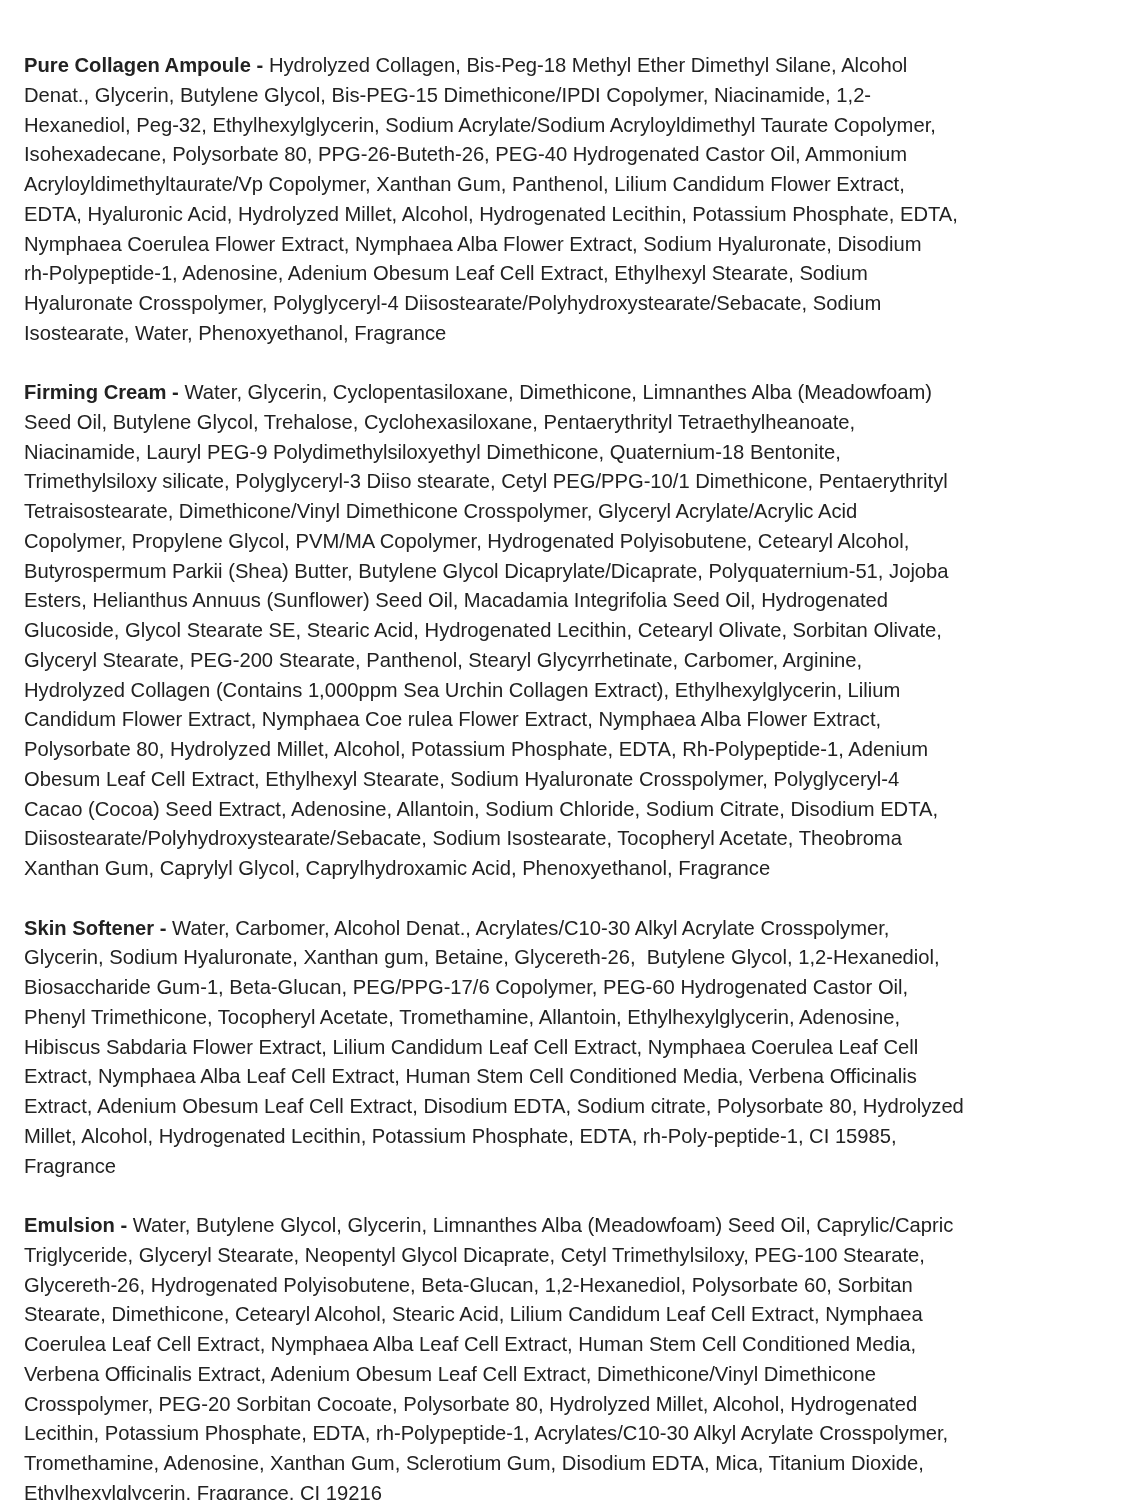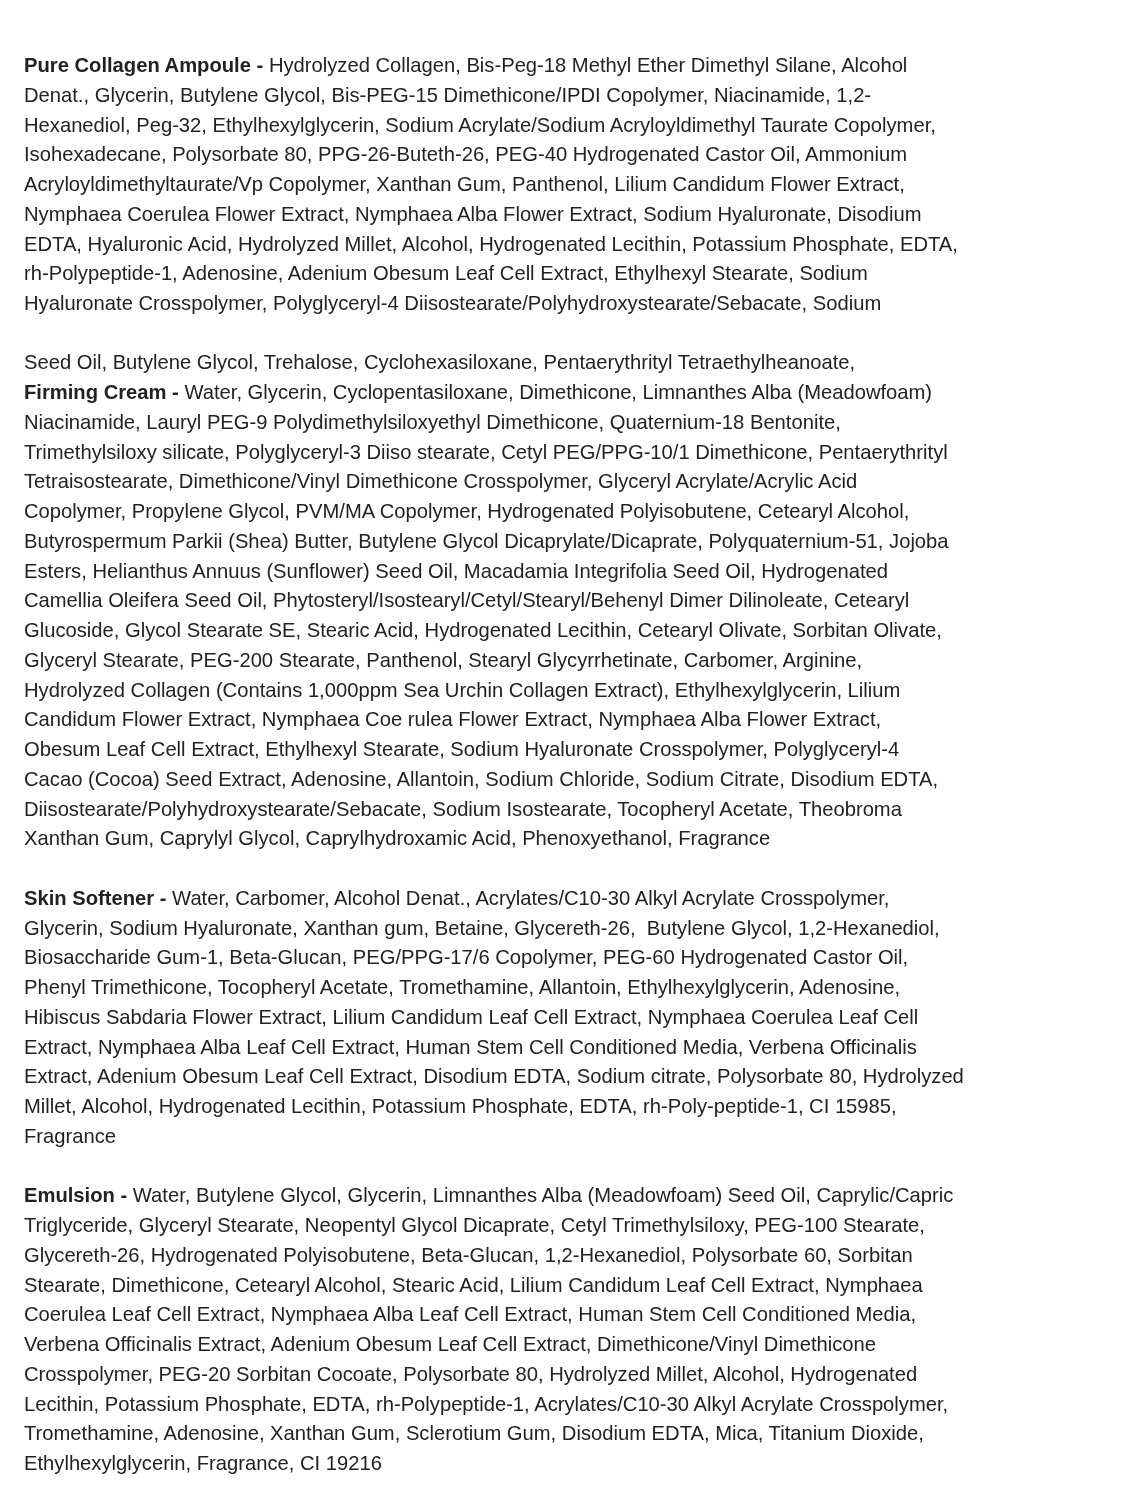--- a/index.html
+++ b/index.html
@@ -37,40 +37,41 @@
 <body>
 
 <div class="doc">
 
   <div class="section">
     <div class="line"><span class="title">Pure Collagen Ampoule -</span><span> Hydrolyzed Collagen, Bis-Peg-18 Methyl Ether Dimethyl Silane, Alcohol</span></div>
     <div class="line">Denat., Glycerin, Butylene Glycol, Bis-PEG-15 Dimethicone/IPDI Copolymer, Niacinamide, 1,2-</div>
     <div class="line">Hexanediol, Peg-32, Ethylhexylglycerin, Sodium Acrylate/Sodium Acryloyldimethyl Taurate Copolymer,</div>
     <div class="line">Isohexadecane, Polysorbate 80, PPG-26-Buteth-26, PEG-40 Hydrogenated Castor Oil, Ammonium</div>
     <div class="line">Acryloyldimethyltaurate/Vp Copolymer, Xanthan Gum, Panthenol, Lilium Candidum Flower Extract,</div>
+    <div class="line">EDTA, Hyaluronic Acid, Hydrolyzed Millet, Alcohol, Hydrogenated Lecithin, Potassium Phosphate, EDTA,</div>
     <div class="line">Nymphaea Coerulea Flower Extract, Nymphaea Alba Flower Extract, Sodium Hyaluronate, Disodium</div>
-    <div class="line">EDTA, Hyaluronic Acid, Hydrolyzed Millet, Alcohol, Hydrogenated Lecithin, Potassium Phosphate, EDTA,</div>
     <div class="line">rh-Polypeptide-1, Adenosine, Adenium Obesum Leaf Cell Extract, Ethylhexyl Stearate, Sodium</div>
     <div class="line">Hyaluronate Crosspolymer, Polyglyceryl-4 Diisostearate/Polyhydroxystearate/Sebacate, Sodium</div>
+    <div class="line">Isostearate, Water, Phenoxyethanol, Fragrance</div>
   </div>
 
   <div class="section">
+    <div class="line"><span class="title">Firming Cream -</span><span> Water, Glycerin, Cyclopentasiloxane, Dimethicone, Limnanthes Alba (Meadowfoam)</span></div>
     <div class="line">Seed Oil, Butylene Glycol, Trehalose, Cyclohexasiloxane, Pentaerythrityl Tetraethylheanoate,</div>
-    <div class="line"><span class="title">Firming Cream -</span><span> Water, Glycerin, Cyclopentasiloxane, Dimethicone, Limnanthes Alba (Meadowfoam)</span></div>
     <div class="line">Niacinamide, Lauryl PEG-9 Polydimethylsiloxyethyl Dimethicone, Quaternium-18 Bentonite,</div>
     <div class="line">Trimethylsiloxy silicate, Polyglyceryl-3 Diiso stearate, Cetyl PEG/PPG-10/1 Dimethicone, Pentaerythrityl</div>
     <div class="line">Tetraisostearate, Dimethicone/Vinyl Dimethicone Crosspolymer, Glyceryl Acrylate/Acrylic Acid</div>
     <div class="line">Copolymer, Propylene Glycol, PVM/MA Copolymer, Hydrogenated Polyisobutene, Cetearyl Alcohol,</div>
     <div class="line">Butyrospermum Parkii (Shea) Butter, Butylene Glycol Dicaprylate/Dicaprate, Polyquaternium-51, Jojoba</div>
     <div class="line">Esters, Helianthus Annuus (Sunflower) Seed Oil, Macadamia Integrifolia Seed Oil, Hydrogenated</div>
-    <div class="line">Camellia Oleifera Seed Oil, Phytosteryl/Isostearyl/Cetyl/Stearyl/Behenyl Dimer Dilinoleate, Cetearyl</div>
     <div class="line">Glucoside, Glycol Stearate SE, Stearic Acid, Hydrogenated Lecithin, Cetearyl Olivate, Sorbitan Olivate,</div>
     <div class="line">Glyceryl Stearate, PEG-200 Stearate, Panthenol, Stearyl Glycyrrhetinate, Carbomer, Arginine,</div>
     <div class="line">Hydrolyzed Collagen (Contains 1,000ppm Sea Urchin Collagen Extract), Ethylhexylglycerin, Lilium</div>
     <div class="line">Candidum Flower Extract, Nymphaea Coe rulea Flower Extract, Nymphaea Alba Flower Extract,</div>
+    <div class="line">Polysorbate 80, Hydrolyzed Millet, Alcohol, Potassium Phosphate, EDTA, Rh-Polypeptide-1, Adenium</div>
     <div class="line">Obesum Leaf Cell Extract, Ethylhexyl Stearate, Sodium Hyaluronate Crosspolymer, Polyglyceryl-4</div>
     <div class="line">Cacao (Cocoa) Seed Extract, Adenosine, Allantoin, Sodium Chloride, Sodium Citrate, Disodium EDTA,</div>
     <div class="line">Diisostearate/Polyhydroxystearate/Sebacate, Sodium Isostearate, Tocopheryl Acetate, Theobroma</div>
     <div class="line">Xanthan Gum, Caprylyl Glycol, Caprylhydroxamic Acid, Phenoxyethanol, Fragrance</div>
   </div>
 
   <div class="section">
     <div class="line"><span class="title">Skin Softener -</span><span> Water, Carbomer, Alcohol Denat., Acrylates/C10-30 Alkyl Acrylate Crosspolymer,</span></div>
     <div class="line">Glycerin, Sodium Hyaluronate, Xanthan gum, Betaine, Glycereth-26,  Butylene Glycol, 1,2-Hexanediol,</div>
     <div class="line">Biosaccharide Gum-1, Beta-Glucan, PEG/PPG-17/6 Copolymer, PEG-60 Hydrogenated Castor Oil,</div>

